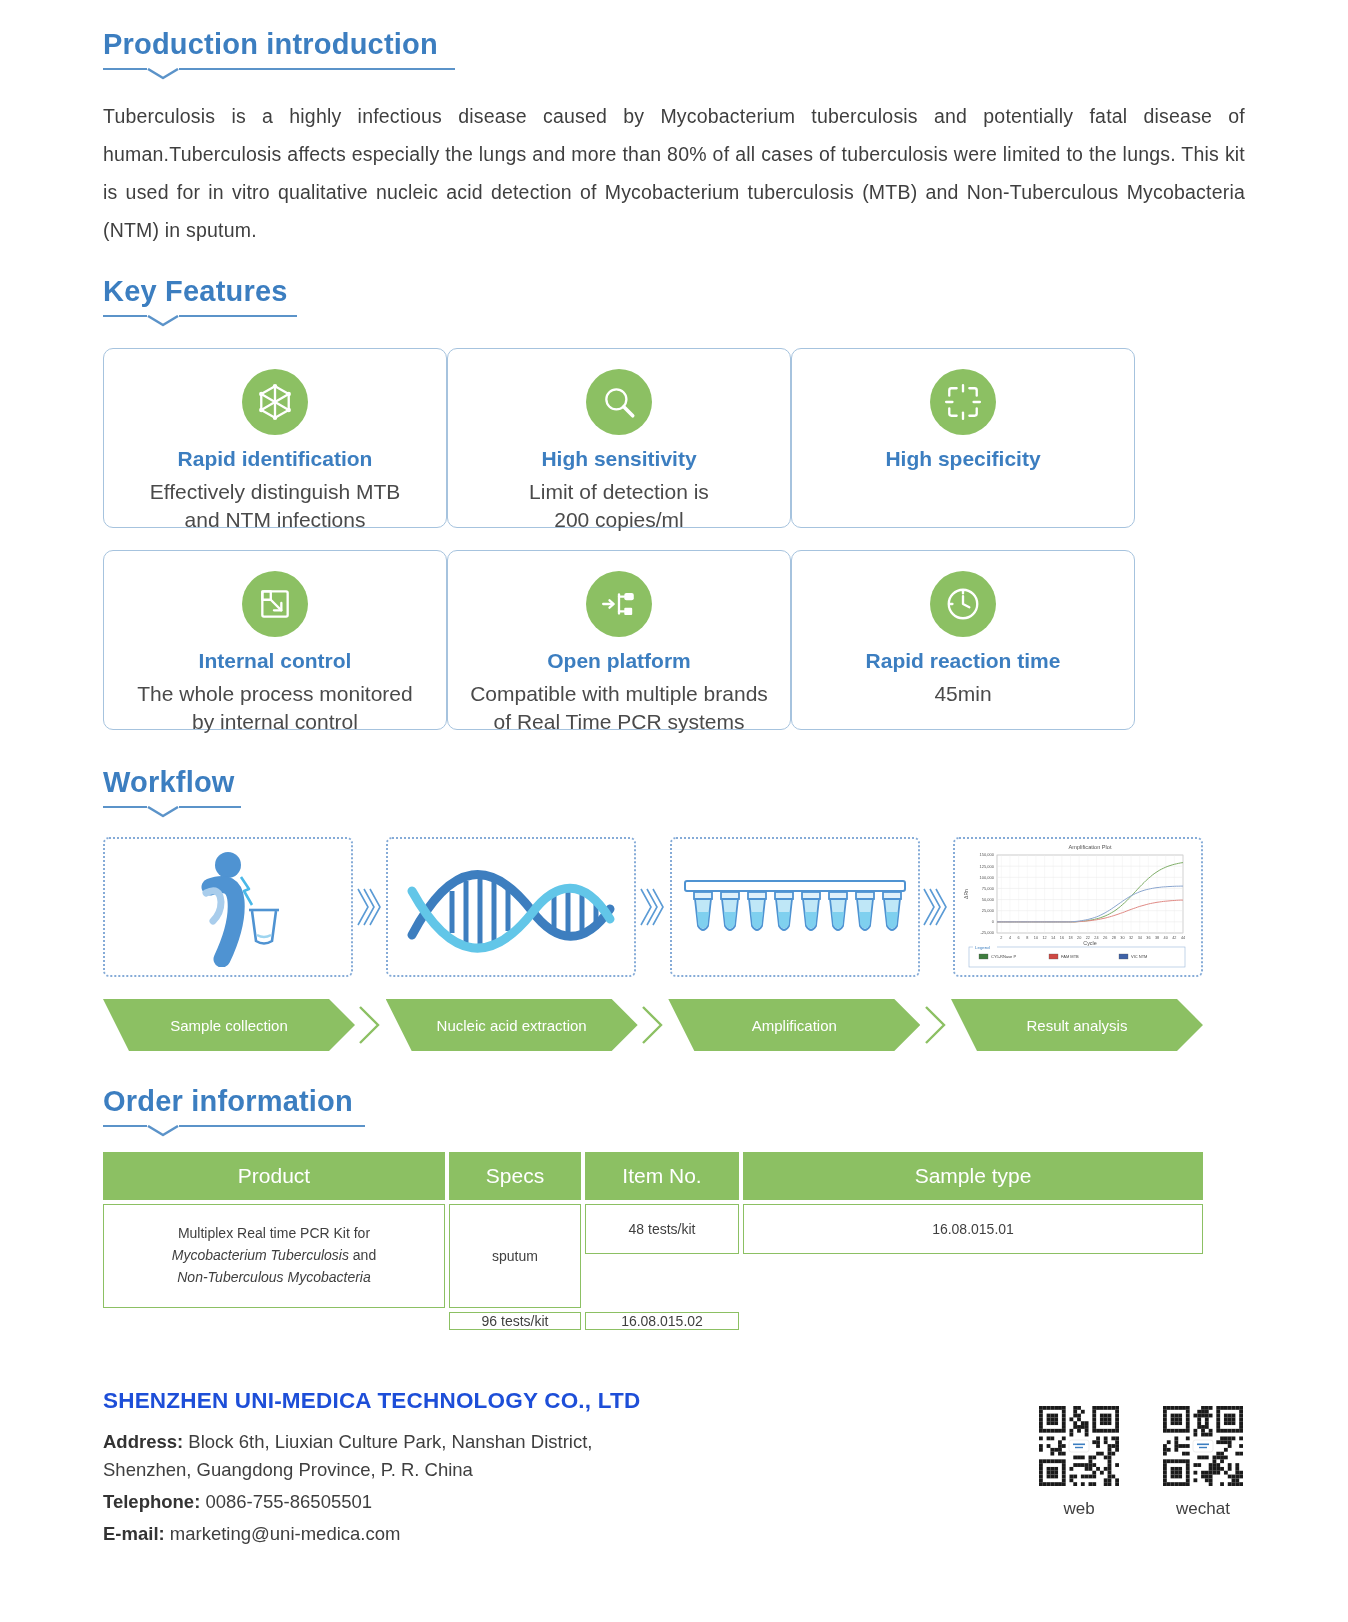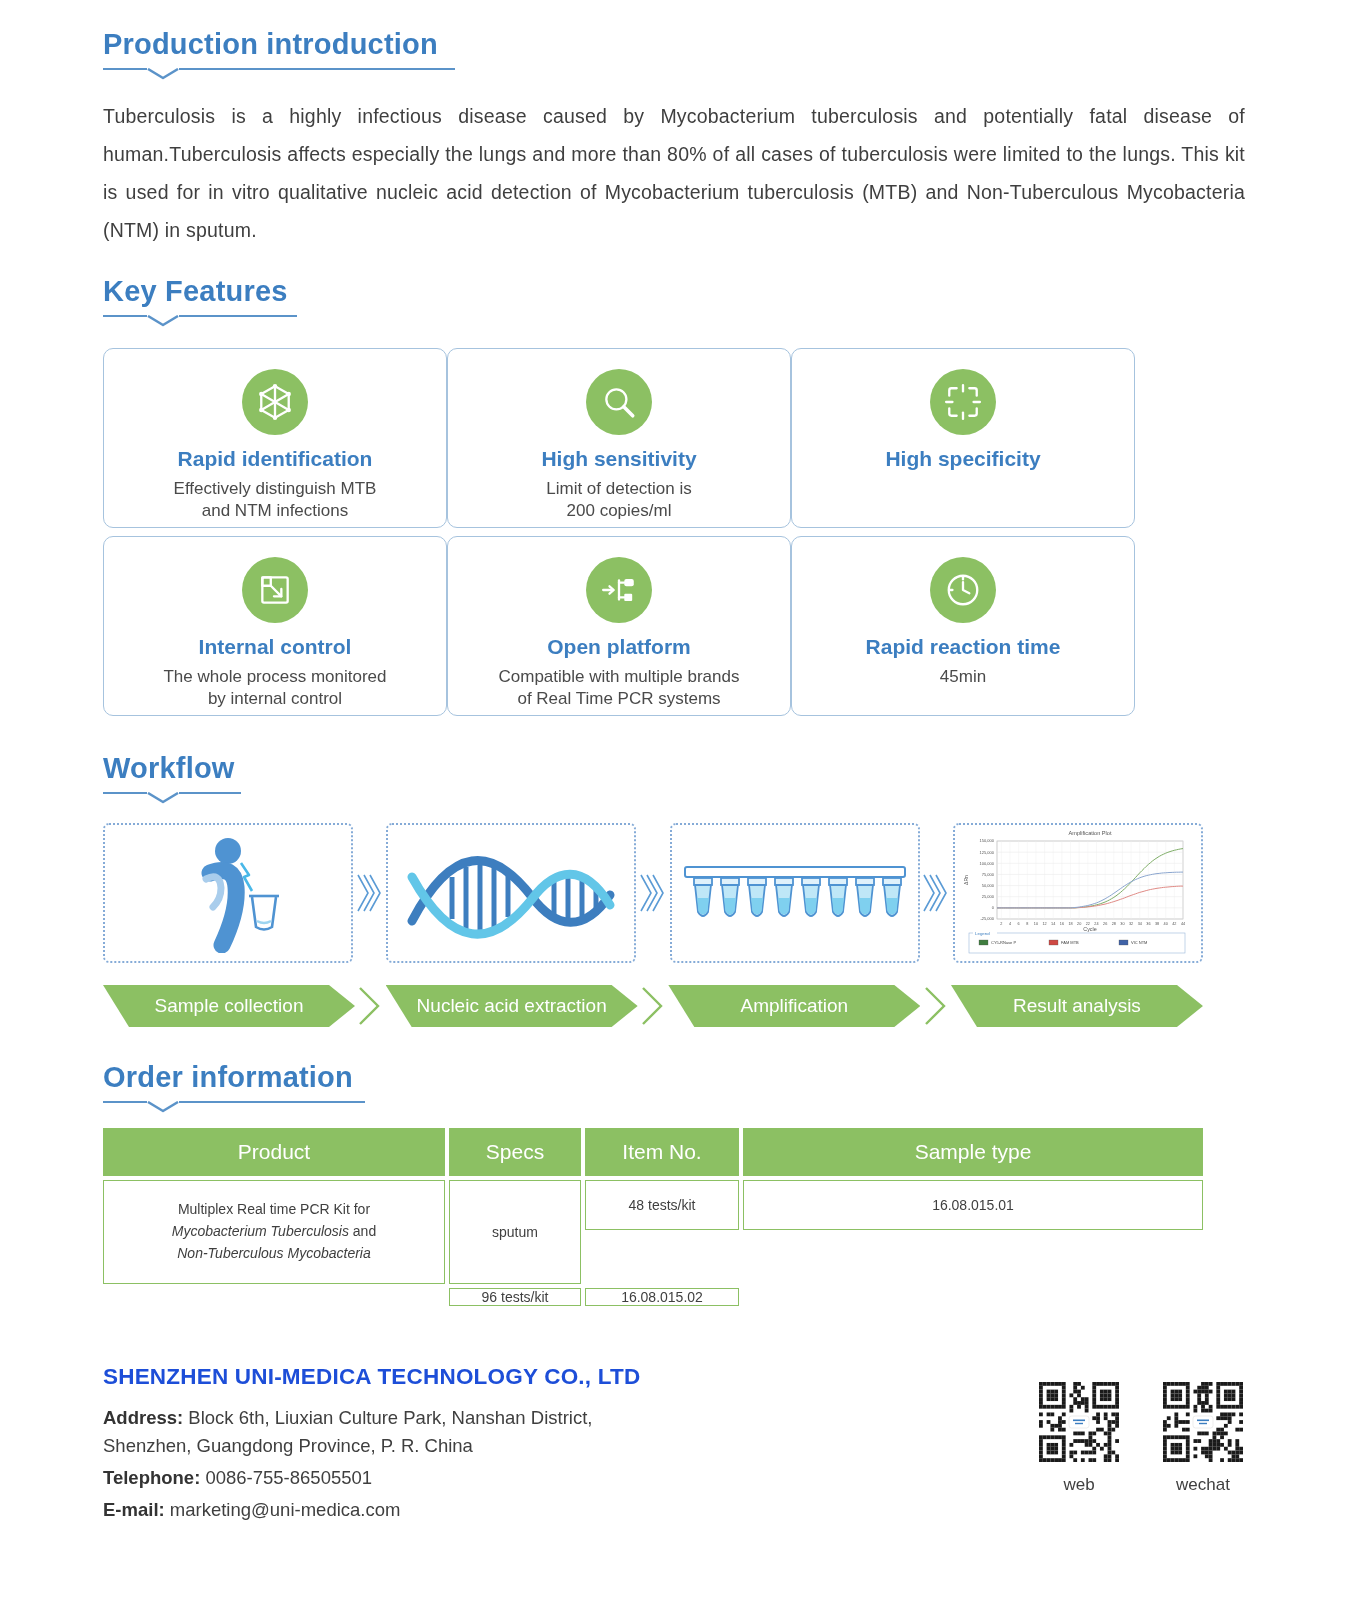--- a/index.html
+++ b/index.html
@@ -11,33 +11,33 @@
   .sec-head h2 { color:#3c7ec0; font-size:29px; font-weight:bold; letter-spacing:.2px; margin-bottom:7px; }
   .hrule { display:flex; align-items:flex-start; width:105%; }
   .hl-left { width:44px; border-top:2.5px solid #5b93c9; }
   .hl-right { flex:1; border-top:2.5px solid #5b93c9; }
   .hl-chev { flex:0 0 32px; margin-top:0; }
 
   .intro-body { width:1142px; margin-top:16px; font-size:19.5px; line-height:38px; color:#3f3f3f; text-align:justify; letter-spacing:.2px; }
 
   .sec { margin-bottom:0; }
   .sec-features { margin-top:26px; }
-  .cards { width:884px; margin-top:20px; display:grid; grid-template-columns:repeat(3,344px); justify-content:space-between; row-gap:8px; }
+  .cards { width:884px; margin-top:20px; display:grid; grid-template-columns:repeat(3,344px); justify-content:space-between; row-gap:22px; }
   .card { height:180px; border:1.5px solid #a6c3de; border-radius:10px; text-align:center; padding-top:20px; background:#fff; }
   .icon-circle { width:66px; height:66px; border-radius:50%; background:#8cc063; display:inline-flex; align-items:center; justify-content:center; }
   .card h3 { color:#3c7ec0; font-size:21px; font-weight:bold; margin:12px 0 7px 0; }
-  .card p { color:#4a4a4a; font-size:17px; line-height:1.32; white-space:pre-line; }
+  .card p { color:#4a4a4a; font-size:21px; line-height:1.32; white-space:pre-line; }
 
   .sec-workflow { margin-top:36px; }
   .wf-row { width:1100px; margin-top:18px; display:flex; align-items:center; justify-content:space-between; }
   .wf-box { width:250px; height:140px; border:2px dotted #85abd7; border-radius:6px; display:flex; align-items:center; justify-content:center; background:#fff; }
   .wf-sep { flex:0 0 auto; display:flex; }
 
   .banners { width:1100px; margin-top:22px; display:flex; align-items:center; justify-content:space-between; }
-  .banner { width:252px; height:42px; background:#8cc063; color:#fff; font-size:19px; display:flex; align-items:center; justify-content:center;
+  .banner { width:252px; height:52px; background:#8cc063; color:#fff; font-size:15px; display:flex; align-items:center; justify-content:center;
             clip-path:polygon(0 0, calc(100% - 26px) 0, 100% 50%, calc(100% - 26px) 100%, 26px 100%); }
   .banner-sep { display:flex; }
 
   .sec-order { margin-top:34px; }
   .ot { width:1100px; margin-top:14px; }
   .ot-head { display:grid; grid-template-columns:342px 132px 154px 1fr; gap:4px; }
   .ot-h { background:#8cc063; color:#fff; font-size:21px; height:48px; display:flex; align-items:center; justify-content:center; }
   .ot-body { display:grid; grid-template-columns:342px 132px 154px 1fr; grid-template-rows:50px 50px; gap:4px; margin-top:4px; }
   .ot-cell { border:1px solid #8cc063; display:flex; align-items:center; justify-content:center; font-size:14px; color:#3f3f3f; text-align:center; background:#fff; }
   .ot-span { grid-row:1 / span 2; }

